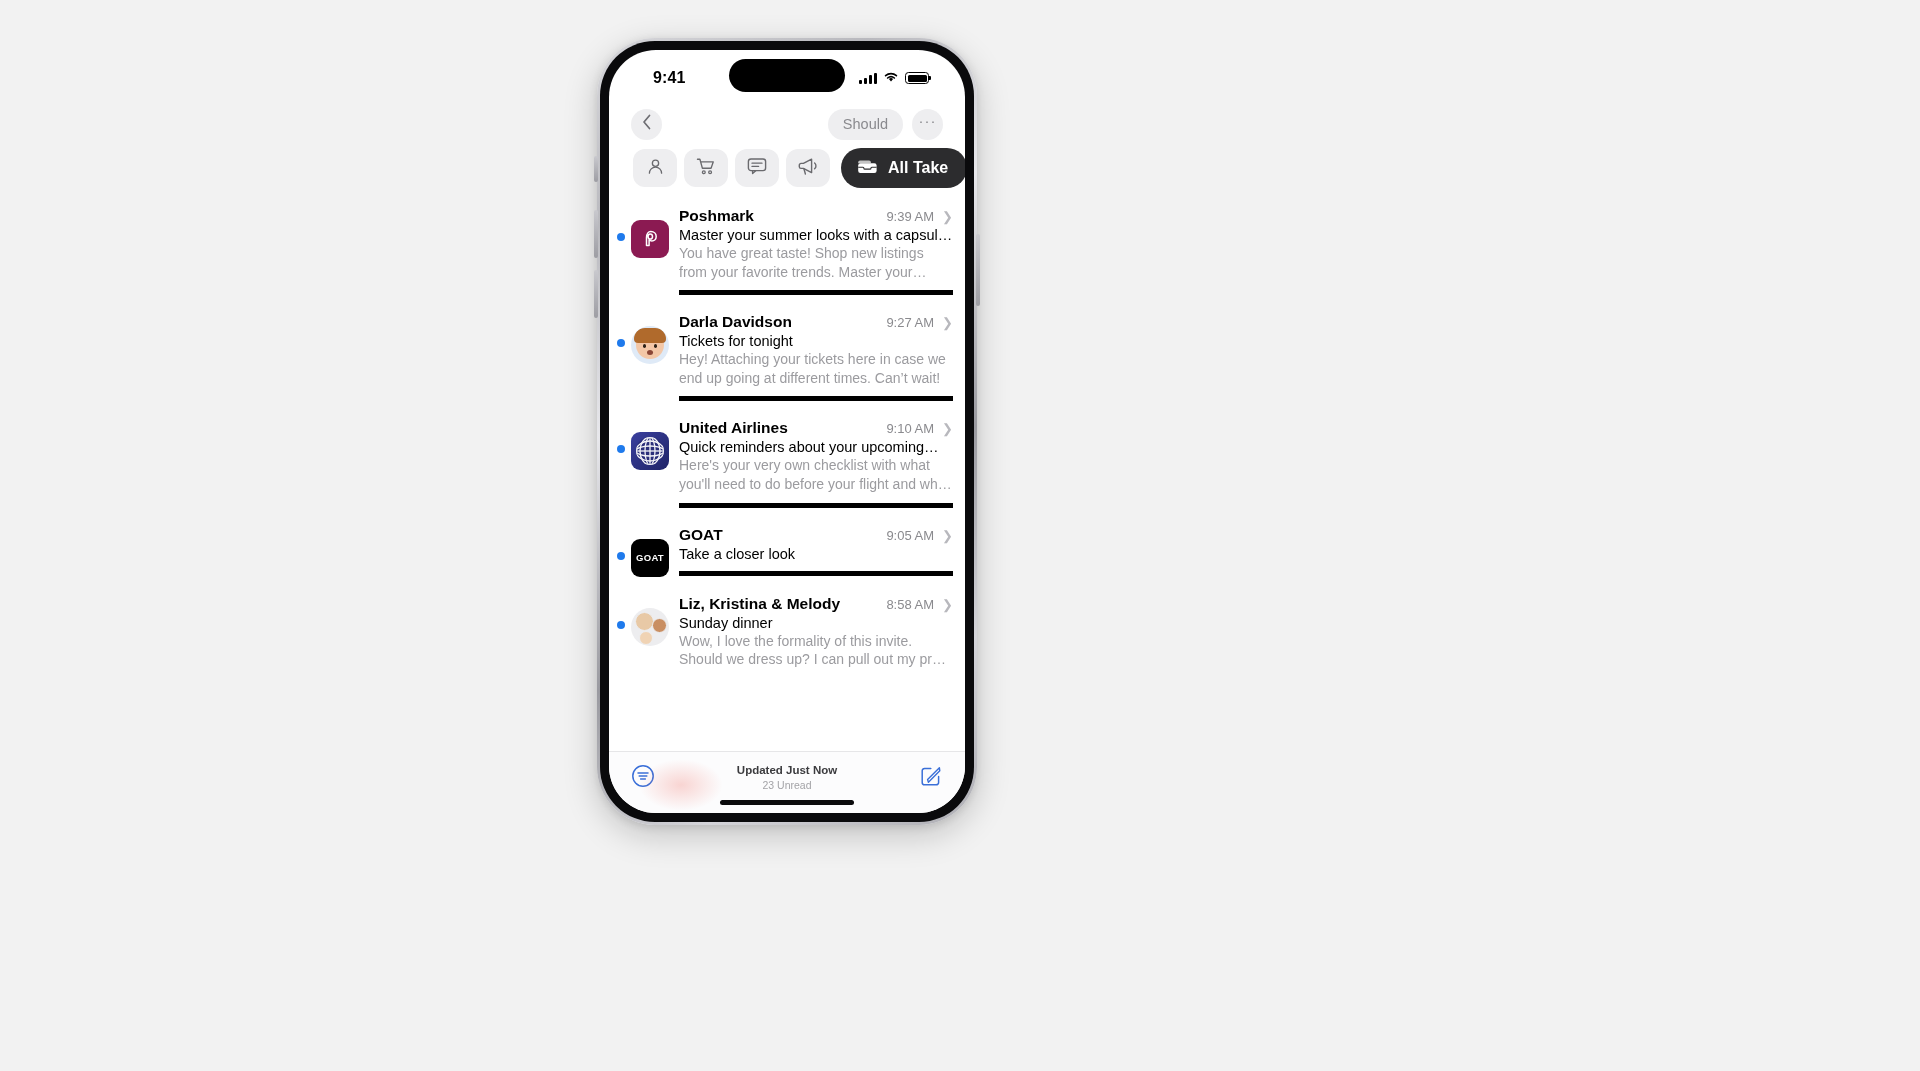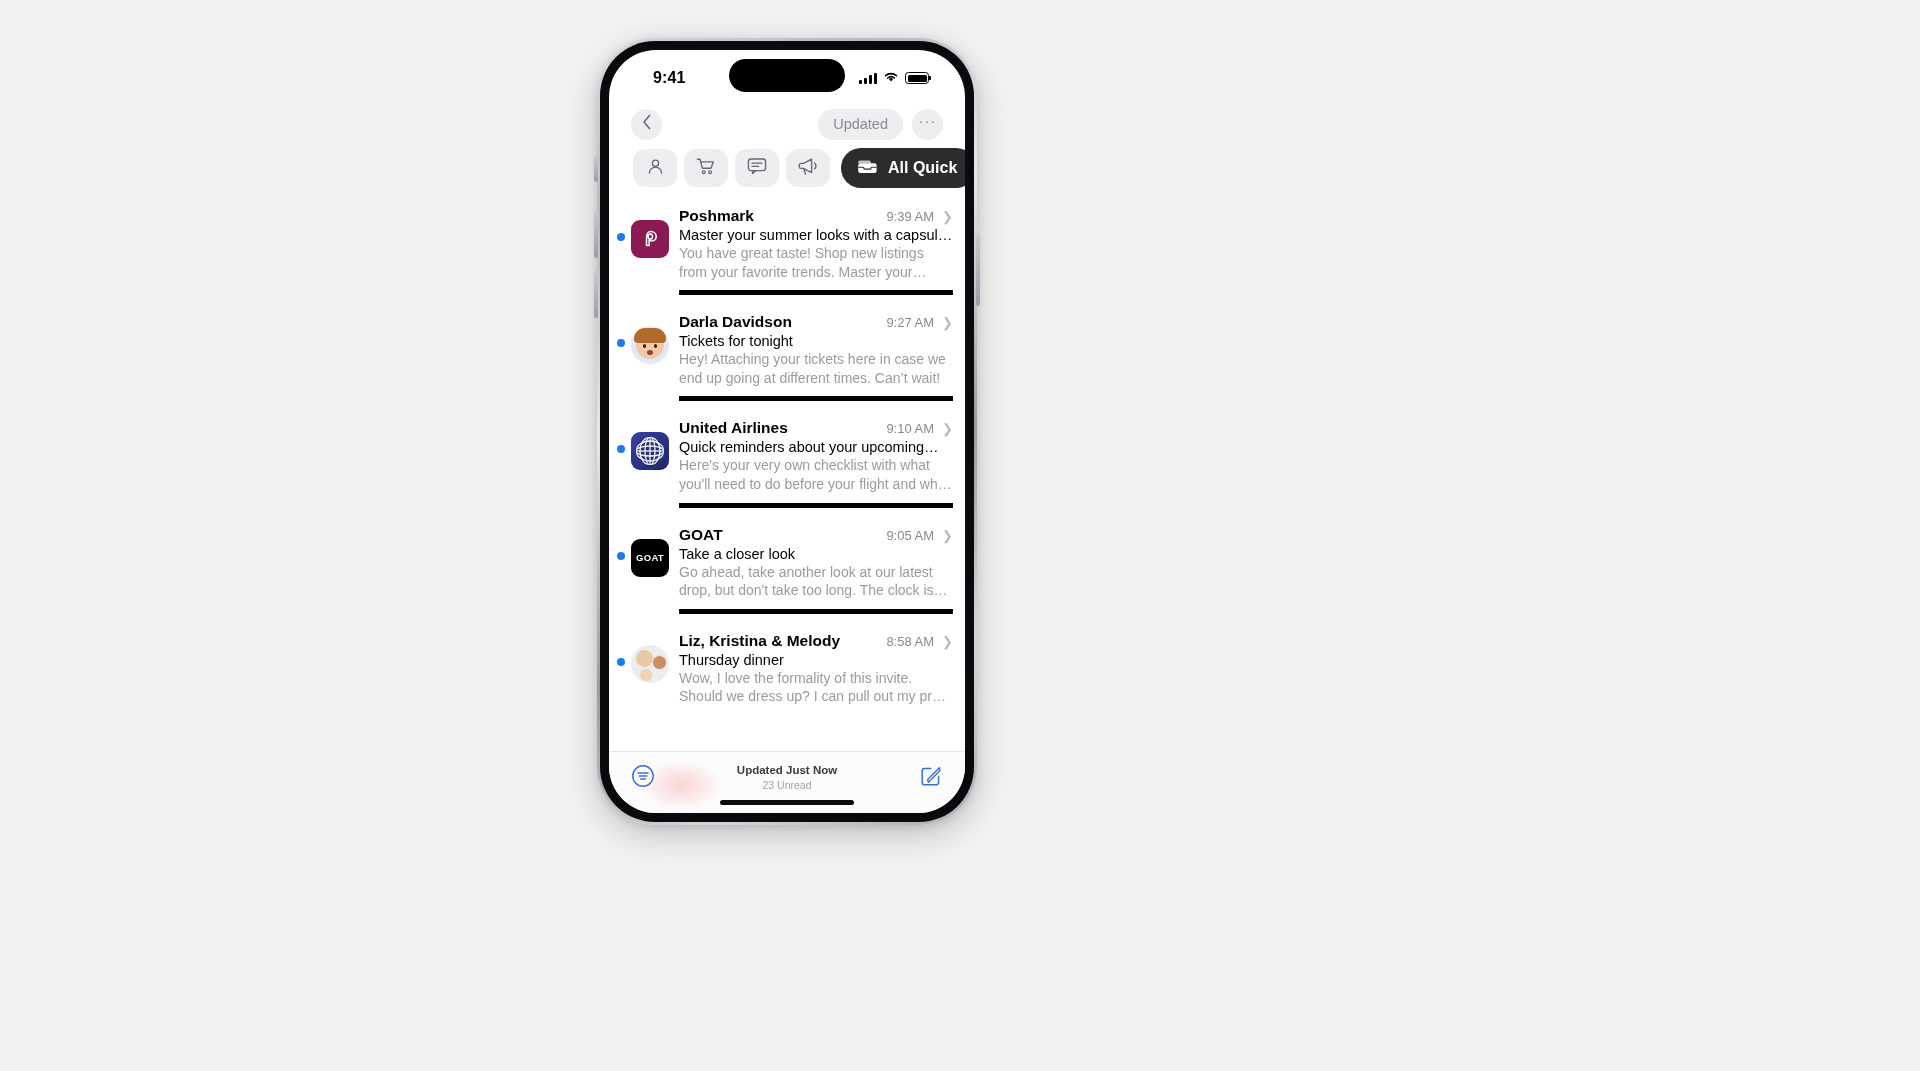--- a/index.html
+++ b/index.html
@@ -327,21 +327,21 @@
       <div id="nav-bar">
         <div class="round-btn">
           <span>
             <svg width="10" height="16" viewBox="0 0 10 16">
               <path d="M7.5 1.5 L2 8 L7.5 14.5" stroke="#6e6e73" stroke-width="1.7" fill="none" stroke-linecap="round" stroke-linejoin="round"></path>
             </svg>
           </span>
         </div>
         <div class="nav-right">
           <div id="select-button">
-            <span>Updated</span>
+            <span>Should</span>
           </div>
           <div class="round-btn">
             <span id="more-button">···</span>
           </div>
         </div>
       </div>
 
 
       <div id="filter-row">
 
@@ -386,21 +386,21 @@
         </div>
 
         <div id="all-mail-pill">
           <span>
             <svg width="23" height="19" viewBox="0 0 24 20">
               <path d="M4.2 3.6 h9.4 a2 2 0 0 1 2 2 v1.0 h-13.4 v-1.0 a2 2 0 0 1 2 -2 z" fill="#ffffff" opacity="0.72"></path>
               <rect x="2.2" y="6.6" width="19.4" height="10.2" rx="2.4" fill="#ffffff"></rect>
               <path d="M2.2 10.8 h5.0 a1 1 0 0 1 1 1 a1 1 0 0 0 1 1 h5.4 a1 1 0 0 0 1 -1 a1 1 0 0 1 1 -1 h5.0" fill="none" stroke="#2c2c2e" stroke-width="1.2"></path>
             </svg>
           </span>
-          <span id="all-mail-label">All Quick</span>
+          <span id="all-mail-label">All Take</span>
         </div>
       </div>
 
       <div id="mail-list">
 
         <div class="mail-row">
           <span class="unread-dot"></span>
           <span class="avatar av-poshmark">
             <svg viewBox="0 0 24 24">
               <path d="M12.8 4.5 c3.4 0 5.4 2.3 5.4 5.0 c0 2.6 -1.9 4.4 -4.3 4.4 c-1.3 0 -2.2 -0.5 -2.8 -1.3 v6.0 h-2.6 v-8.1 c0 -3.5 1.8 -6.0 4.3 -6.0 z M12.2 6.9 c-1.3 0 -2.1 1.1 -2.1 2.6 c0 1.6 0.9 2.6 2.2 2.6 c1.3 0 2.2 -1.0 2.2 -2.6 c0 -1.5 -0.9 -2.6 -2.3 -2.6 z" fill="none" stroke="#ffffff" stroke-width="1.5" stroke-linejoin="round"></path>
@@ -472,38 +472,37 @@
         <div class="mail-row">
           <span class="unread-dot"></span>
           <span class="avatar av-goat">GOAT</span>
           <div class="mail-body">
             <div class="mail-top">
               <span class="mail-sender">GOAT</span>
               <span class="mail-time">9:05 AM</span>
               <span class="chev">❯</span>
             </div>
             <div class="mail-subject">Take a closer look</div>
-            <div class="mail-preview">Go ahead, take another look at our latest drop, but don't take too long. The clock is…</div>
           </div>
         </div>
 
         <div class="mail-row">
           <span class="unread-dot"></span>
           <span class="avatar circle av-group">
             <span class="mini-face" style="width:19px;height:19px;background:#e8c9a6;left:4px;top:4px;"></span>
             <span class="mini-face" style="width:15px;height:15px;background:#c98f63;right:2px;top:10px;"></span>
             <span class="mini-face" style="width:14px;height:14px;background:#f0d3b4;left:8px;bottom:1px;"></span>
           </span>
           <div class="mail-body">
             <div class="mail-top">
               <span class="mail-sender">Liz, Kristina &amp; Melody</span>
               <span class="mail-time">8:58 AM</span>
               <span class="chev">❯</span>
             </div>
-            <div class="mail-subject">Thursday dinner</div>
+            <div class="mail-subject">Sunday dinner</div>
             <div class="mail-preview">Wow, I love the formality of this invite. Should we dress up? I can pull out my prom dress…</div>
           </div>
         </div>
 
       </div>
 
       <div id="bottom-bar">
         <span class="glow"></span>
 
         <span>

